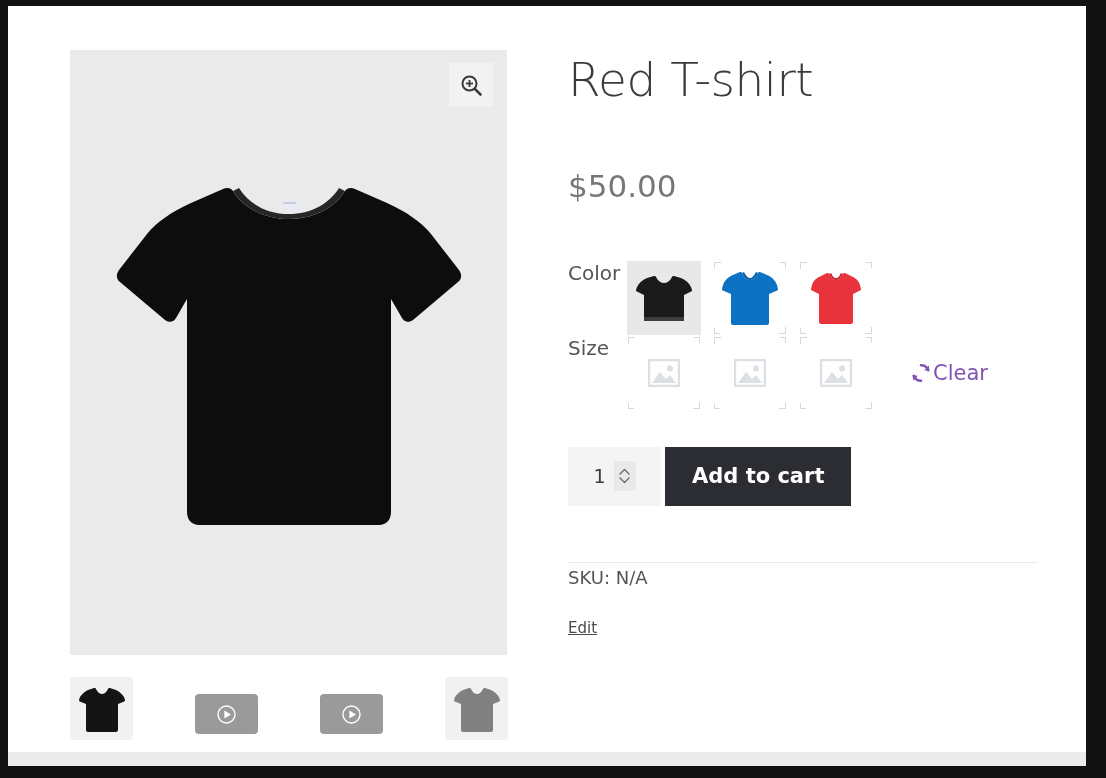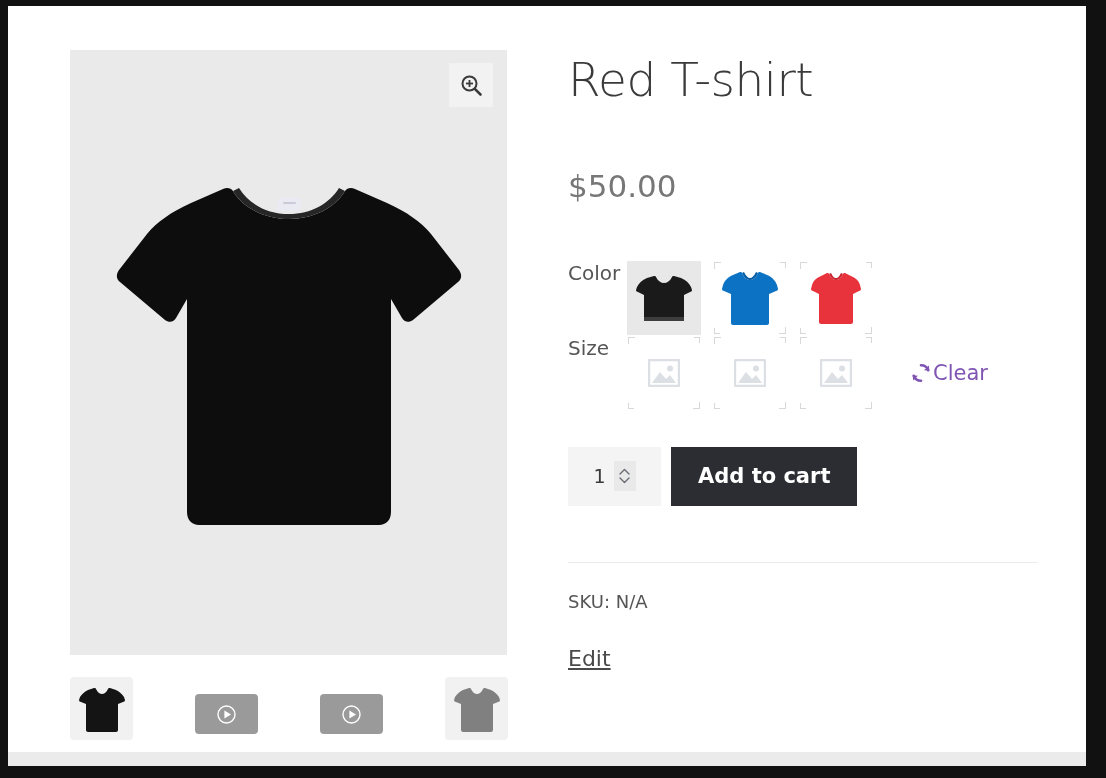--- a/index.html
+++ b/index.html
@@ -226,55 +226,54 @@
     height: 30px;
     background: #e9e9e9;
     display: flex;
     flex-direction: column;
     align-items: center;
     justify-content: center;
     gap: 2px;
     cursor: pointer;
   }
   .add-to-cart {
-    margin-left: 10px;
+    margin-left: 4px;
     height: 59px;
     padding: 0 27px;
     background: #2c2d33;
     color: #ffffff;
     font-size: 21px;
     font-weight: bold;
     border: none;
     cursor: pointer;
     font-family: "DejaVu Sans", sans-serif;
     display: flex;
     align-items: center;
   }
 
   
   .meta-divider {
     margin-top: 56px;
     border-top: 1px solid #ececec;
     width: 470px;
   }
   .meta {
-    margin-top: 24px;
     font-size: 18px;
     color: #555555;
     line-height: 1.72;
   }
   .meta a {
     color: #4a4a4a;
     text-decoration: underline;
   }
   .edit-link {
     display: inline-block;
     margin-top: 22px;
     color: #7f54b3;
-    font-size: 22px;
+    font-size: 15px;
     text-decoration: none;
     cursor: pointer;
   }
 </style>
 </head>
 <body>
 
 <div class="viewport">
   <div class="product">
 

